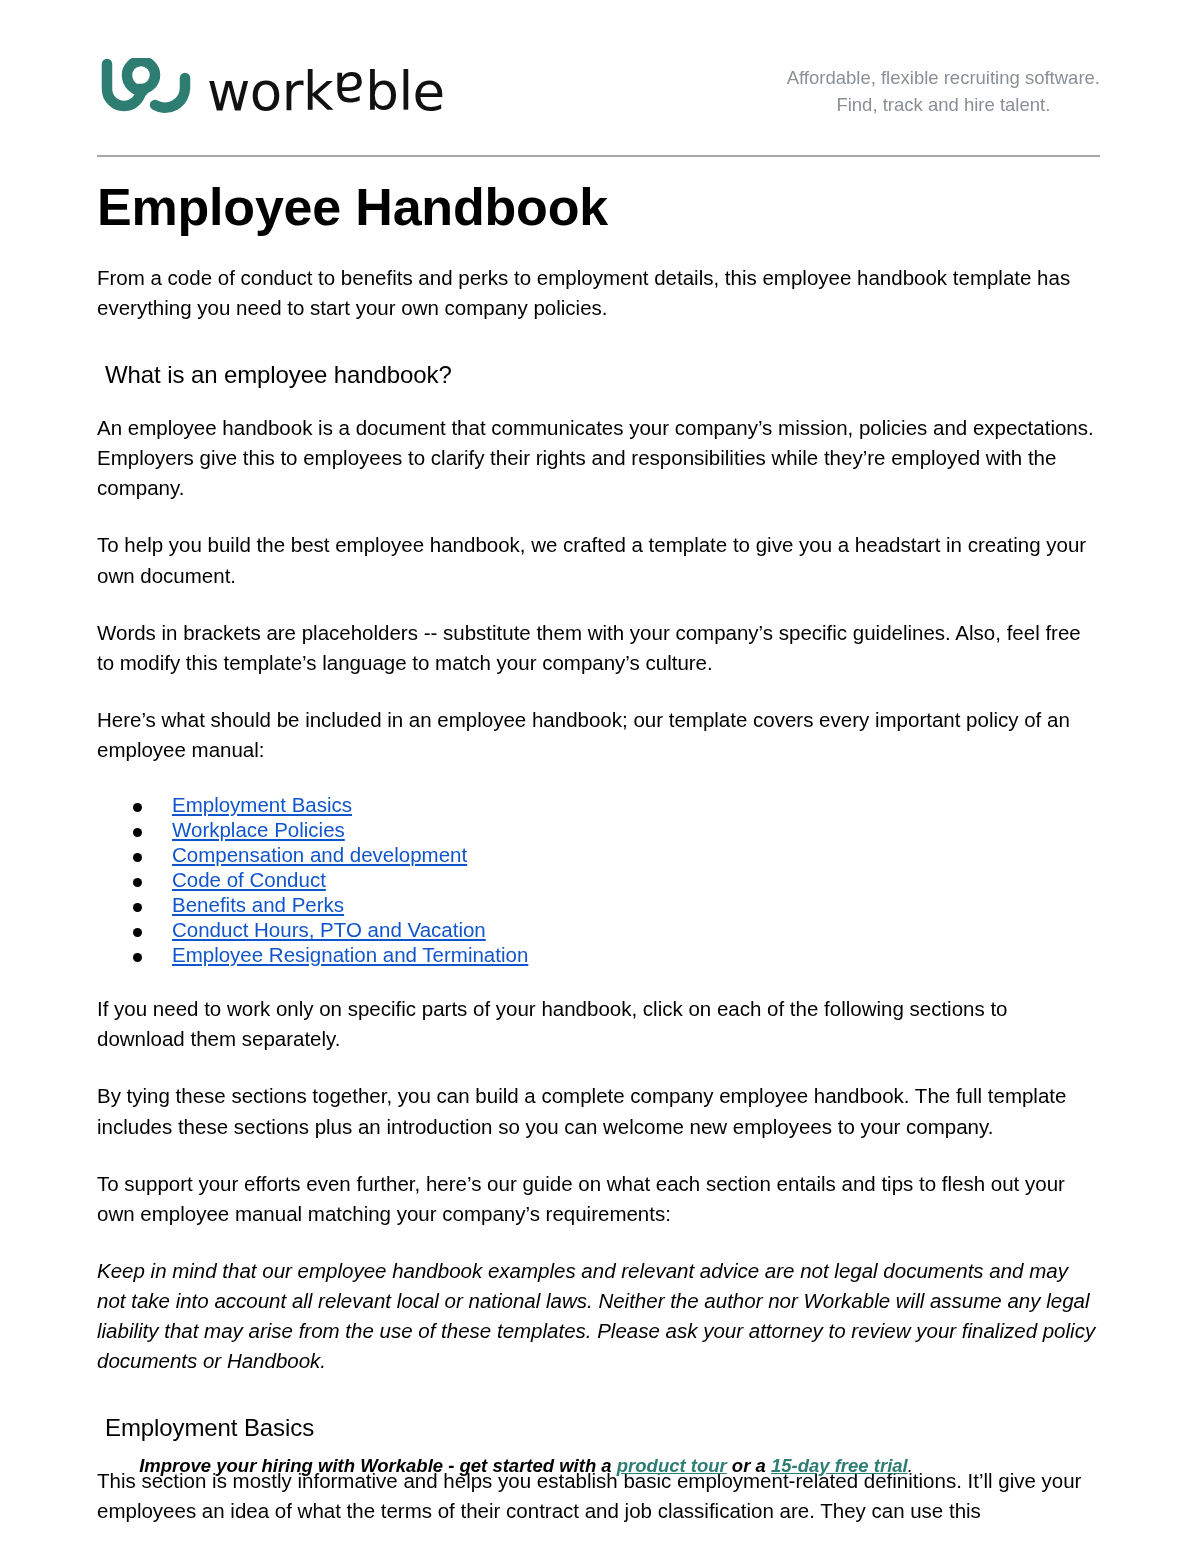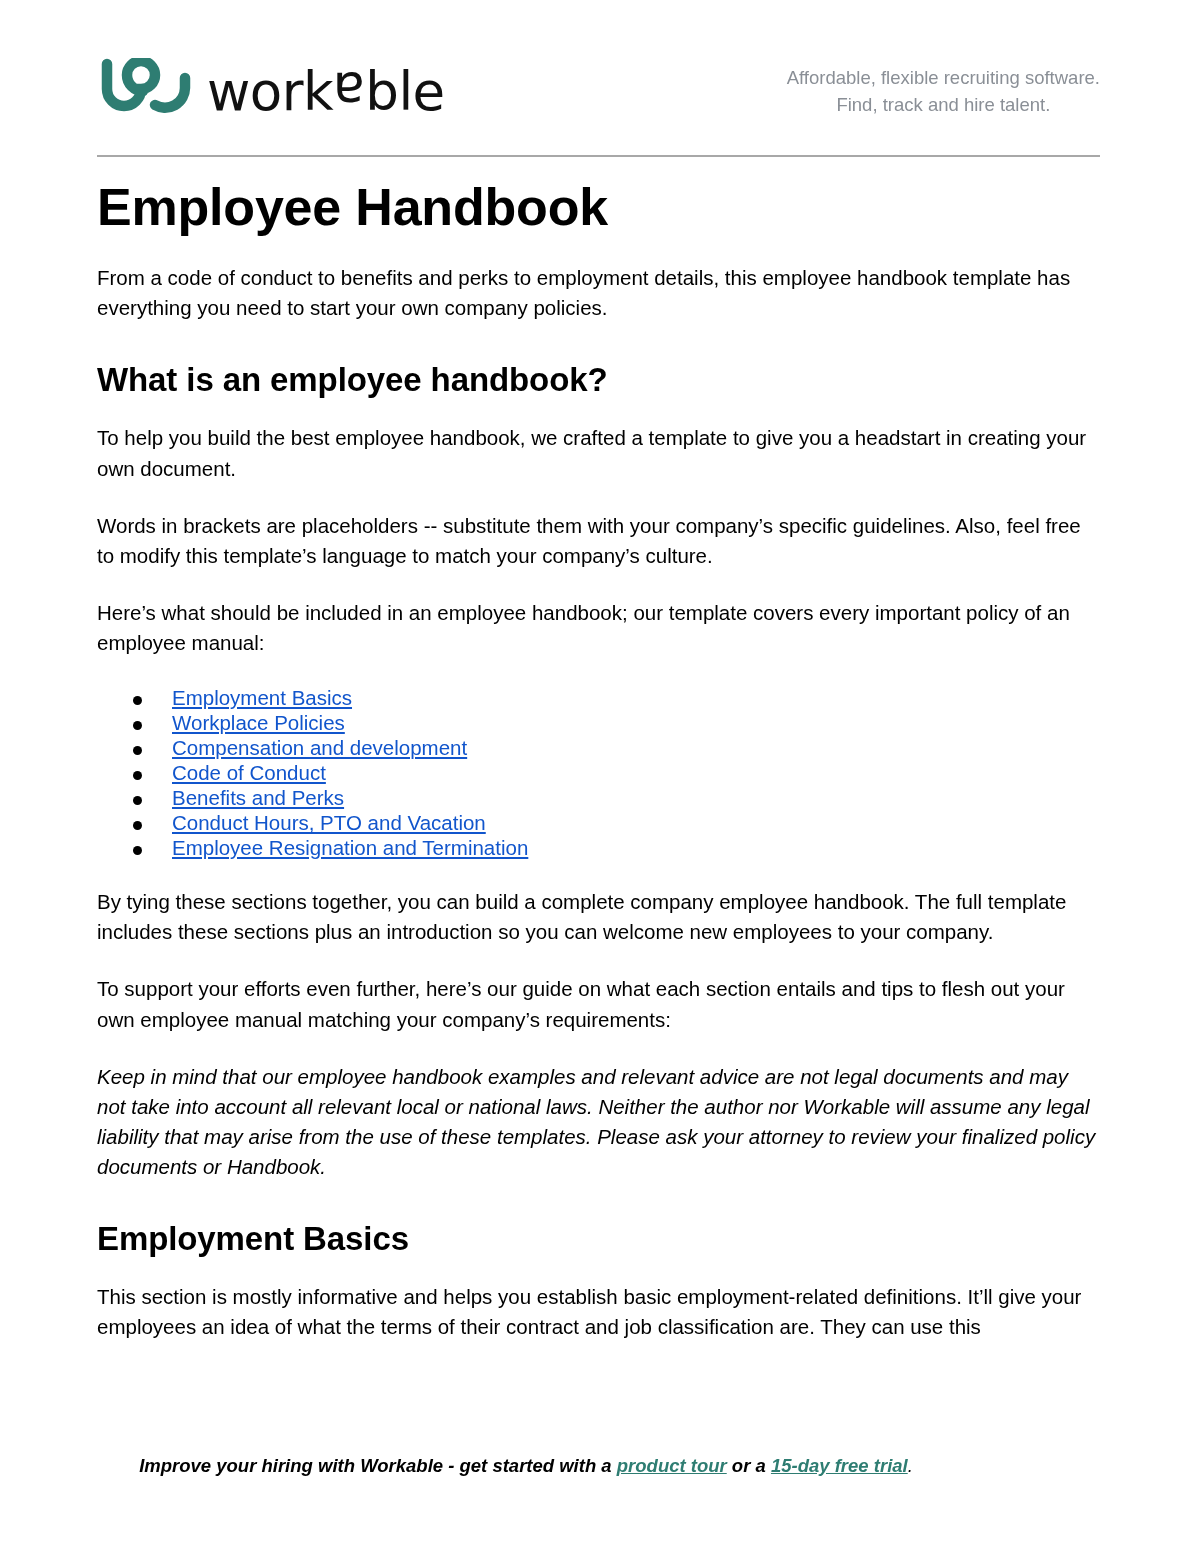--- a/index.html
+++ b/index.html
@@ -91,24 +91,24 @@
   }
 
   h1.doc-title {
     font-size: 52px;
     font-weight: bold;
     line-height: 1.12;
     margin: 0 0 27px 0;
     letter-spacing: -0.2px;
   }
   h2.section-title {
-    font-size: 33px;
-    font-weight: bold;
+    font-size: 24px;
+    font-weight: normal;
     line-height: 1.15;
-    margin: 38px 0 24px 0;
+    margin: 38px 0 24px 8px;
     letter-spacing: -0.1px;
   }
   p.body {
     font-size: 20.5px;
     line-height: 1.47;
     margin: 0 0 27px 0;
   }
   p.body.italic {
     font-style: italic;
   }
@@ -189,20 +189,21 @@
   <div class="rule"></div>
 
   <div class="content">
 
     <h1 class="doc-title">Employee Handbook</h1>
 
     <p class="body">From a code of conduct to benefits and perks to employment details, this employee handbook template has everything you need to start your own company policies.</p>
 
     <h2 class="section-title">What is an employee handbook?</h2>
 
+    <p class="body">An employee handbook is a document that communicates your company’s mission, policies and expectations. Employers give this to employees to clarify their rights and responsibilities while they’re employed with the company.</p>
 
     <p class="body">To help you build the best employee handbook, we crafted a template to give you a headstart in creating your own document.</p>
 
     <p class="body">Words in brackets are placeholders -- substitute them with your company’s specific guidelines. Also, feel free to modify this template’s language to match your company’s culture.</p>
 
     <p class="body">Here’s what should be included in an employee handbook; our template covers every important policy of an employee manual:</p>
 
     <ul class="link-list">
       <li>
         <span class="bullet"></span>
@@ -227,20 +228,21 @@
       <li>
         <span class="bullet"></span>
         <a class="doc-link" href="#">Conduct Hours, PTO and Vacation</a>
       </li>
       <li>
         <span class="bullet"></span>
         <a class="doc-link" href="#">Employee Resignation and Termination</a>
       </li>
     </ul>
 
+    <p class="body">If you need to work only on specific parts of your handbook, click on each of the following sections to download them separately.</p>
 
     <p class="body">By tying these sections together, you can build a complete company employee handbook. The full template includes these sections plus an introduction so you can welcome new employees to your company.</p>
 
     <p class="body">To support your efforts even further, here’s our guide on what each section entails and tips to flesh out your own employee manual matching your company’s requirements:</p>
 
     <p class="body italic">Keep in mind that our employee handbook examples and relevant advice are not legal documents and may not take into account all relevant local or national laws. Neither the author nor Workable will assume any legal liability that may arise from the use of these templates. Please ask your attorney to review your finalized policy documents or Handbook.</p>
 
     <h2 class="section-title">Employment Basics</h2>
 
     <p class="body tight">This section is mostly informative and helps you establish basic employment-related definitions. It’ll give your employees an idea of what the terms of their contract and job classification are. They can use this</p>

